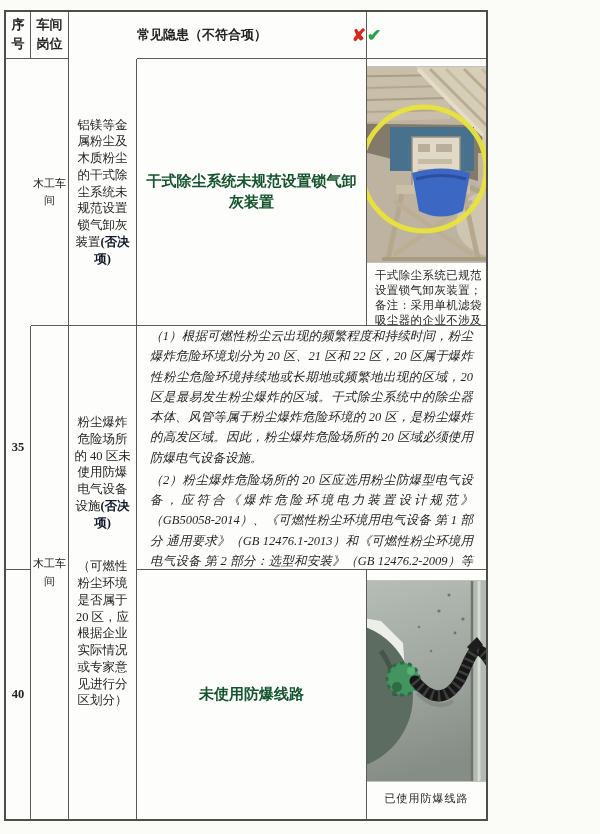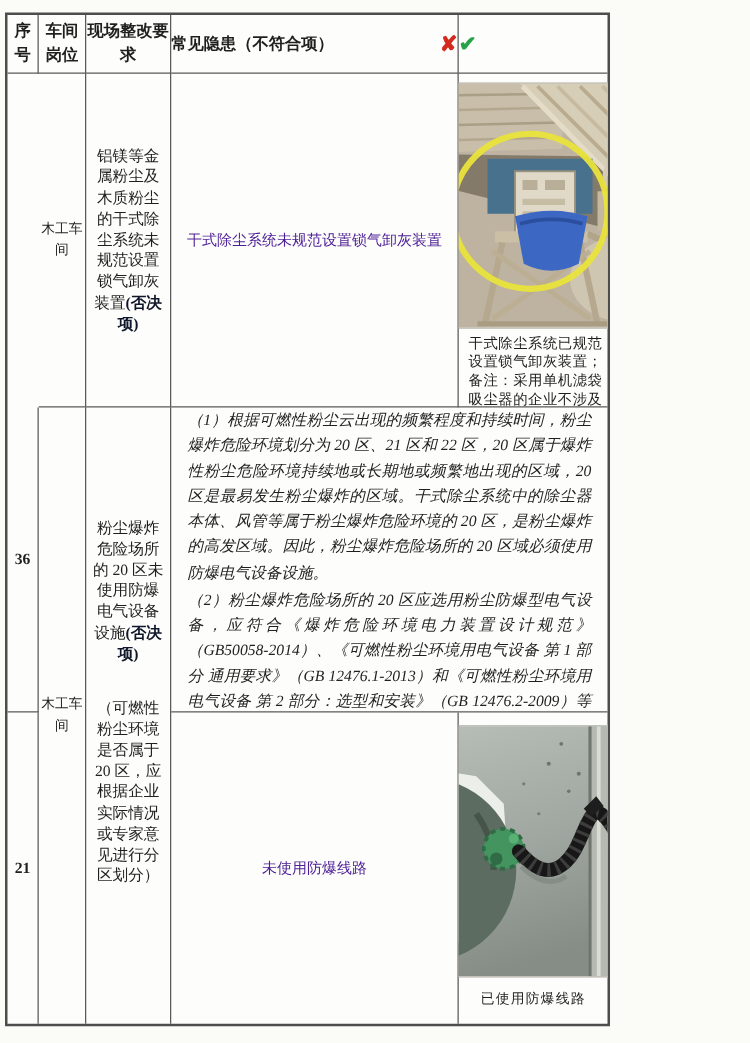--- a/index.html
+++ b/index.html
@@ -26,21 +26,21 @@
   .no-r{border-right:none;}
   .no-b{border-bottom:none;}
   .head{font-weight:bold;font-size:13px;line-height:1.45;}
   .head-row{flex-direction:row;gap:5px;justify-content:space-between;}
   .mark-x{color:#d4291d;font-size:17px;font-weight:bold;line-height:1;}
   .mark-check{color:#27a24a;font-size:17px;font-weight:bold;line-height:1;}
   .serial{font-size:12.5px;font-weight:bold;}
   .workshop{font-size:11px;line-height:1.55;}
   .req{font-size:12.5px;line-height:1.34;padding:4px 5px;word-break:break-all;}
   .red{color:#0f172a;font-weight:bold;}
-  .hazard-red{color:#4c1d95;font-size:12px;padding:0 6px;line-height:1.4;}
+  .hazard-red{color:#14532d;font-size:15px;padding:0 6px;line-height:1.4;font-weight:bold;}
   .req-merge{justify-content:flex-start;}
   .req-merge .p1{margin-top:88px;}
   .req-merge .p2{margin-top:27px;}
   .req-merge .para{display:block;padding:0 5px;word-break:break-all;font-size:12.5px;line-height:1.34;}
   .bigtext{align-items:stretch;justify-content:flex-start;text-align:justify;padding:0 13px;font-style:italic;}
   .bigtext p{margin:0 0 2px;font-size:12.5px;line-height:1.62;}
   .photo-cell{justify-content:flex-start;padding-top:7px;}
   .photo-frame{border:1px solid #c2c2bc;line-height:0;background:#d8d2c4;}
   .caption1{font-size:11.5px;line-height:1.3;text-align:right;align-self:stretch;padding:5px 4px 0 5px;word-break:break-all;letter-spacing:0.4px;}
   .caption2{font-size:11px;margin-top:9px;letter-spacing:1px;}
@@ -49,23 +49,20 @@
 <body>
 
 <div class="doc-table">
 
   <div class="c head" style="grid-area:1/1">
     <span>序号</span>
   </div>
   <div class="c head" style="grid-area:1/2">
     <span>车间岗位</span>
   </div>
-  <div class="c head" style="grid-area:1/3">
-    <span>现场整改要求</span>
-  </div>
   <div class="c head head-row" style="grid-area:1/4">
     <span>常见隐患（不符合项）</span>
     <span class="mark-x">✘</span>
   </div>
   <div class="c head head-row no-r" style="grid-area:1/5">
     <span class="mark-check">✔</span>
   </div>
 
   <div class="c workshop" style="grid-area:2/2">
     <span>木工车间</span>
@@ -128,36 +125,36 @@
 
         <rect x="2" y="94" width="31" height="98" rx="7" fill="#ebe8df" stroke="#c9c5b6" stroke-width="1.5"></rect>
 
         <circle cx="104" cy="102" r="62" fill="none" stroke="#e9e33c" stroke-width="5" opacity="0.95"></circle>
       </svg>
     </div>
     <div class="caption1">干式除尘系统已规范设置锁气卸灰装置；备注：采用单机滤袋吸尘器的企业不涉及本隐患。</div>
   </div>
 
   <div class="c serial" style="grid-area:3/1">
-    <span>36</span>
+    <span>35</span>
   </div>
   <div class="c workshop no-b" style="grid-area:3/2/5/3">
     <span>木工车间</span>
   </div>
   <div class="c no-b req-merge" style="grid-area:3/3/5/4">
-    <div class="para p1"><span>粉尘爆炸危险场所的 20 区未使用防爆电气设备设施</span><span class="red">(否决项)</span></div>
+    <div class="para p1"><span>粉尘爆炸危险场所的 40 区未使用防爆电气设备设施</span><span class="red">(否决项)</span></div>
     <div class="para p2">（可燃性粉尘环境是否属于 20 区，应根据企业实际情况或专家意见进行分区划分）</div>
   </div>
   <div class="c no-r bigtext" style="grid-area:3/4/4/6">
     <p>（1）根据可燃性粉尘云出现的频繁程度和持续时间，粉尘爆炸危险环境划分为 20 区、21 区和 22 区，20 区属于爆炸性粉尘危险环境持续地或长期地或频繁地出现的区域，20 区是最易发生粉尘爆炸的区域。干式除尘系统中的除尘器本体、风管等属于粉尘爆炸危险环境的 20 区，是粉尘爆炸的高发区域。因此，粉尘爆炸危险场所的 20 区域必须使用防爆电气设备设施。</p>
     <p>（2）粉尘爆炸危险场所的 20 区应选用粉尘防爆型电气设备，应符合《爆炸危险环境电力装置设计规范》（GB50058-2014）、《可燃性粉尘环境用电气设备 第 1 部分 通用要求》（GB 12476.1-2013）和《可燃性粉尘环境用电气设备 第 2 部分：选型和安装》（GB 12476.2-2009）等标准要求。</p>
   </div>
 
   <div class="c serial no-b" style="grid-area:4/1">
-    <span>21</span>
+    <span>40</span>
   </div>
   <div class="c no-b" style="grid-area:4/4">
     <span class="hazard-red">未使用防爆线路</span>
   </div>
   <div class="c no-r no-b photo-cell" style="grid-area:4/5;padding-top:10px">
     <div class="photo-frame">
       <svg width="211" height="200" viewBox="0 0 211 200">
         <defs>
           <linearGradient id="wallg" x1="0" y1="0" x2="0.3" y2="1">
             <stop offset="0" stop-color="#b9bfb9"></stop>

